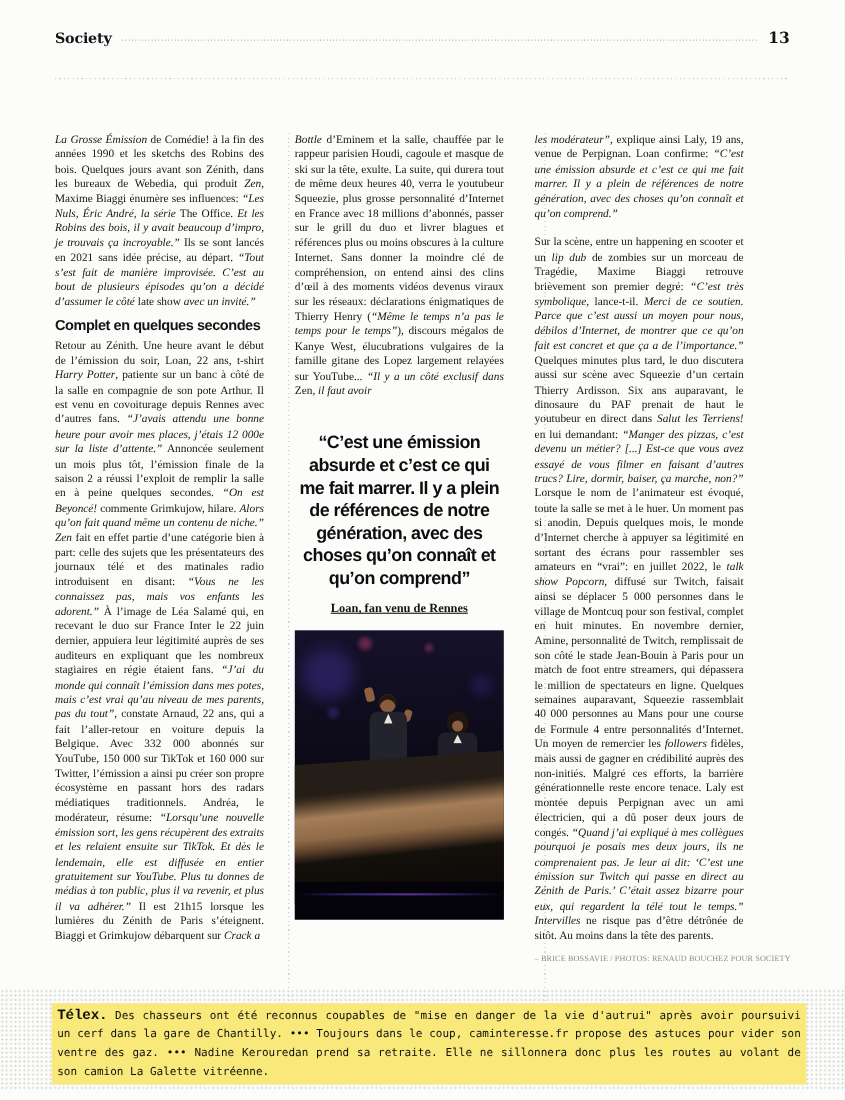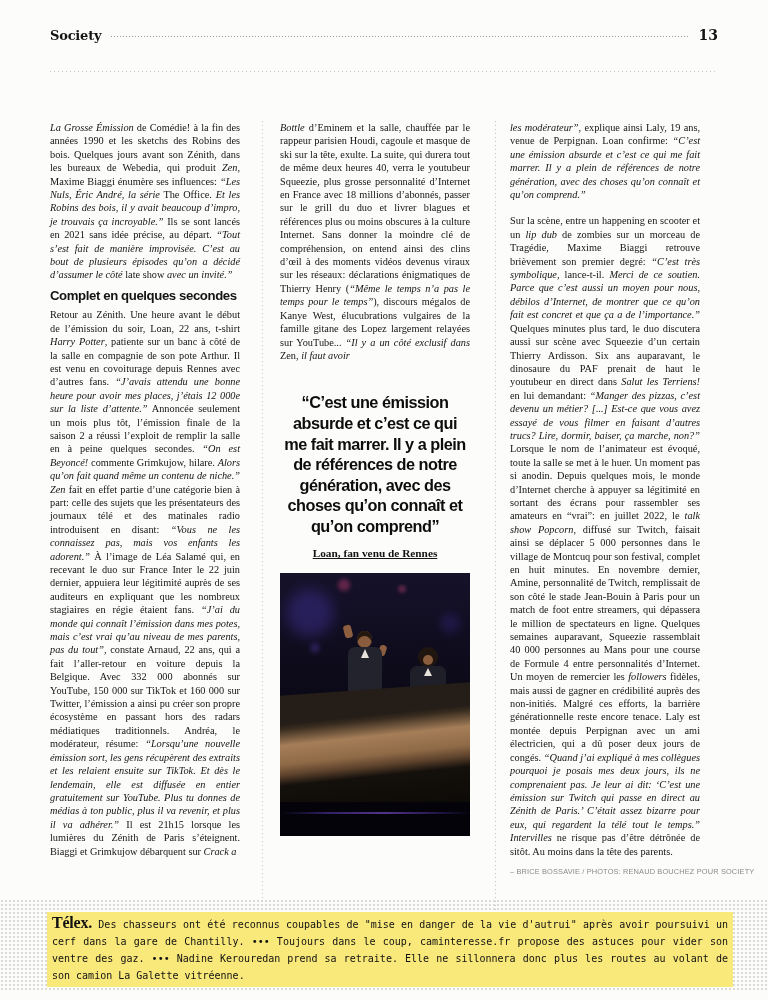--- a/index.html
+++ b/index.html
@@ -10,21 +10,21 @@
   .header{position:absolute;top:27px;left:50px;width:668px;display:flex;align-items:center;}
   .brand{font-family:"DejaVu Serif",serif;font-weight:bold;font-size:13px;letter-spacing:-0.2px;}
   .leader{flex:1;height:3px;margin:2px 10px 0 10px;
           background-image:repeating-linear-gradient(90deg,#9a9a9a 0 1px,transparent 1px 3px);
           background-size:3px 1px;background-repeat:repeat-x;background-position:0 1px;}
   .pagenum{font-family:"DejaVu Serif",serif;font-weight:bold;font-size:14px;}
   .toprule{position:absolute;top:71px;left:50px;width:668px;height:1px;
            background-image:repeating-linear-gradient(90deg,#c8c8c6 0 1px,transparent 1px 4px);}
 
   
-  .columns{position:absolute;top:121px;left:50px;width:656px;display:flex;gap:40px;}
+  .columns{position:absolute;top:121px;left:50px;width:656px;display:flex;gap:28px;}
   .col{width:190px;font-size:10.3px;line-height:13.4px;text-align:justify;}
   .col p{margin:0;}
   .sep{position:absolute;top:121px;width:1px;height:792px;
        background-image:repeating-linear-gradient(180deg,#c2c2c0 0 1px,transparent 1px 4px);}
   .sep1{left:262px;} .sep2{left:495px;}
 
   .subhead{font-family:"Liberation Sans",sans-serif;font-weight:800;font-size:13.2px;
            letter-spacing:-0.4px;margin:7px 0 6px 0;text-align:left;}
   .para-gap{margin-top:13px !important;}
 
@@ -59,31 +59,31 @@
   .host-r .head{left:12px;top:0;width:20px;height:20px;background:#20160f;}
   .host-r .face{position:absolute;left:17px;top:8px;width:10px;height:10px;border-radius:50%;background:#8a5d3e;}
   .host-r .torso{left:4px;top:19px;width:36px;height:40px;background:#1f1f29;}
   .host-r .shirt{left:18px;top:21px;width:8px;height:8px;}
   .desk{position:absolute;left:-10px;top:116px;width:214px;height:126px;transform:rotate(-4deg);
         background:linear-gradient(178deg,#241d18 0%,#241d18 22%,#3a2d20 26%,#a57e58 38%,#8f6a47 52%,#5d422c 60%,#14100c 68%,#0b0906 100%);}
   .floor{position:absolute;left:0;bottom:0;width:100%;height:34px;background:#04030a;}
   .glow{position:absolute;left:0;bottom:22px;width:100%;height:2px;opacity:.65;
         background:linear-gradient(90deg,transparent 0,#4a2f96 25%,#7b4ecf 55%,#3a2478 80%,transparent 100%);}
 
-  .credit{margin-top:7px;font-family:Liberation Sans, sans-serif;font-size:7.4px;
+  .credit{margin-top:7px;font-family:Liberation Serif, serif;font-size:7.4px;
           letter-spacing:.15px;color:#8a8a88;text-align:left;white-space:nowrap;}
 
   
   .footer-dots{position:absolute;left:0;top:899px;width:768px;height:92px;
                background-image:radial-gradient(circle,#dadad8 0.9px,transparent 1px);
                background-size:4px 4px;}
   .telex{position:absolute;left:47px;top:912px;width:676px;background:#f9e87a;
          font-family:"DejaVu Sans Mono",monospace;font-size:10px;line-height:17px;
          padding:2px 5px 3px 5px;text-align:justify;color:#111;}
-  .telex b{font-family:Liberation Serif, serif;font-size:16px;letter-spacing:-0.2px;}
+  .telex b{font-family:Liberation Mono, monospace;font-size:13px;letter-spacing:-0.2px;}
   i{font-style:italic;}
 </style>
 </head>
 <body>
 
 <div class="page">
 
   <div class="header">
     <span class="brand">Society</span>
     <span class="leader"></span>

